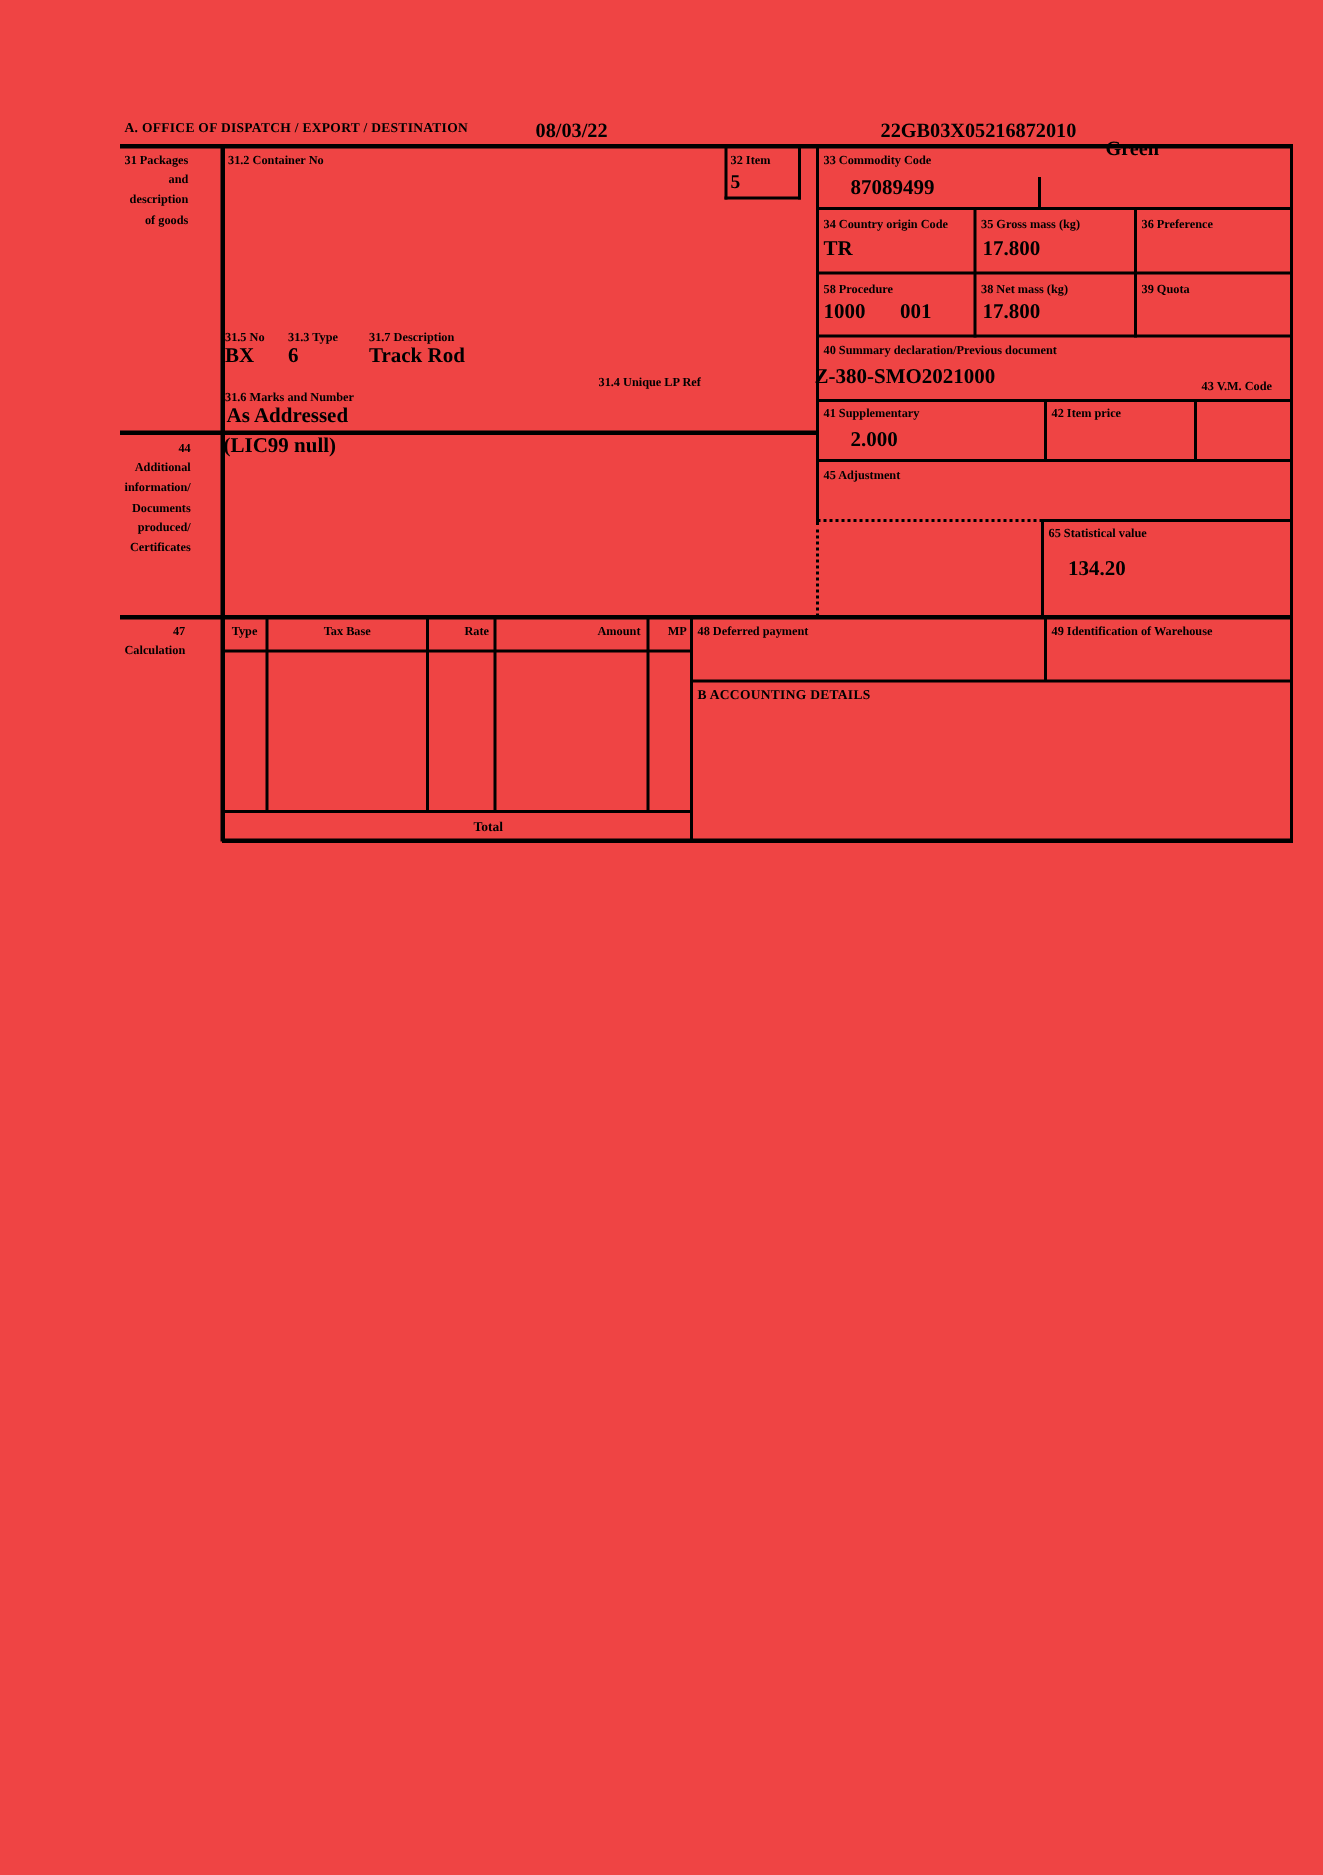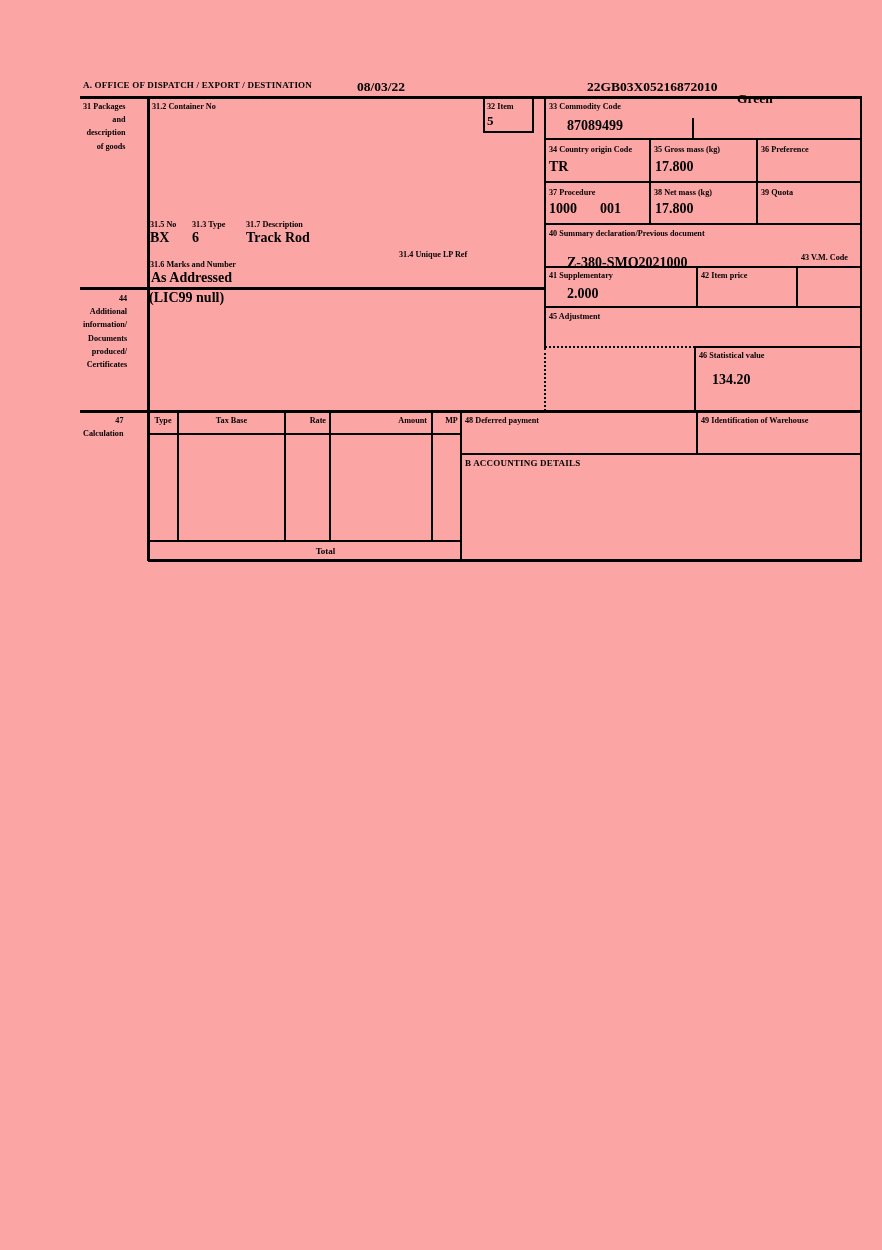--- a/index.html
+++ b/index.html
@@ -1,16 +1,16 @@
 <!DOCTYPE html>
 <html><head>
 <meta charset="utf-8">
 <style>
   html,body{margin:0;padding:0;background:#fff;}
-  #page{position:relative;width:882px;height:1250px;background:#fca5a5;overflow:hidden;
+  #page{position:relative;width:882px;height:1250px;background:#ef4444;overflow:hidden;
         font-family:"Liberation Serif","DejaVu Serif",serif;color:#000;}
   .ln{position:absolute;background:#000;}
   .lnd-h{position:absolute;border-top:2px dotted #000;background:none;}
   .lnd-v{position:absolute;border-left:2px dotted #000;background:none;}
   .txt{position:absolute;white-space:nowrap;font-weight:700;line-height:1;}
   .lbl{font-size:8.2px;text-align:center;}
   .val{font-size:14px;}
   .val13{font-size:13px;}
   .hdr{font-size:9px;letter-spacing:0.2px;}
   .big{font-size:13.5px;}
@@ -91,38 +91,38 @@
 
   <span class="txt lbl" style="left:549px;top:103px;">33 Commodity Code</span>
   <span class="txt val" style="left:567px;top:119px;">87089499</span>
 
   <span class="txt lbl" style="left:549px;top:146px;">34 Country origin Code</span>
   <span class="txt val" style="left:549px;top:160px;">TR</span>
   <span class="txt lbl" style="left:654px;top:146px;">35 Gross mass (kg)</span>
   <span class="txt val" style="left:655px;top:160px;">17.800</span>
   <span class="txt lbl" style="left:761px;top:146px;">36 Preference</span>
 
-  <span class="txt lbl" style="left:549px;top:189px;">37 Procedure</span>
+  <span class="txt lbl" style="left:549px;top:189px;">58 Procedure</span>
   <span class="txt val" style="left:549px;top:202px;">1000</span>
   <span class="txt val" style="left:600px;top:202px;">001</span>
   <span class="txt lbl" style="left:654px;top:189px;">38 Net mass (kg)</span>
   <span class="txt val" style="left:655px;top:202px;">17.800</span>
   <span class="txt lbl" style="left:761px;top:189px;">39 Quota</span>
 
   <span class="txt lbl" style="left:549px;top:230px;">40 Summary declaration/Previous document</span>
-  <span class="txt val" style="left:567px;top:245px;margin-top:11px;">Z-380-SMO2021000</span>
+  <span class="txt val" style="left:543px;top:245px;">Z-380-SMO2021000</span>
 
   <span class="txt lbl" style="left:549px;top:272px;">41 Supplementary</span>
   <span class="txt val" style="left:567px;top:287px;">2.000</span>
   <span class="txt lbl" style="left:701px;top:272px;">42 Item price</span>
   <span class="txt lbl" style="left:801px;top:254px;">43 V.M. Code</span>
 
   <span class="txt lbl" style="left:549px;top:313px;">45 Adjustment</span>
 
-  <span class="txt lbl" style="left:699px;top:352px;">46 Statistical value</span>
+  <span class="txt lbl" style="left:699px;top:352px;">65 Statistical value</span>
   <span class="txt val" style="left:712px;top:373px;">134.20</span>
 
   <div class="stack" style="left:83px;top:292px;">
     <div>44</div>
     <div>Additional</div>
     <div>information/</div>
     <div>Documents</div>
     <div>produced/</div>
     <div>Certificates</div>
   </div>

